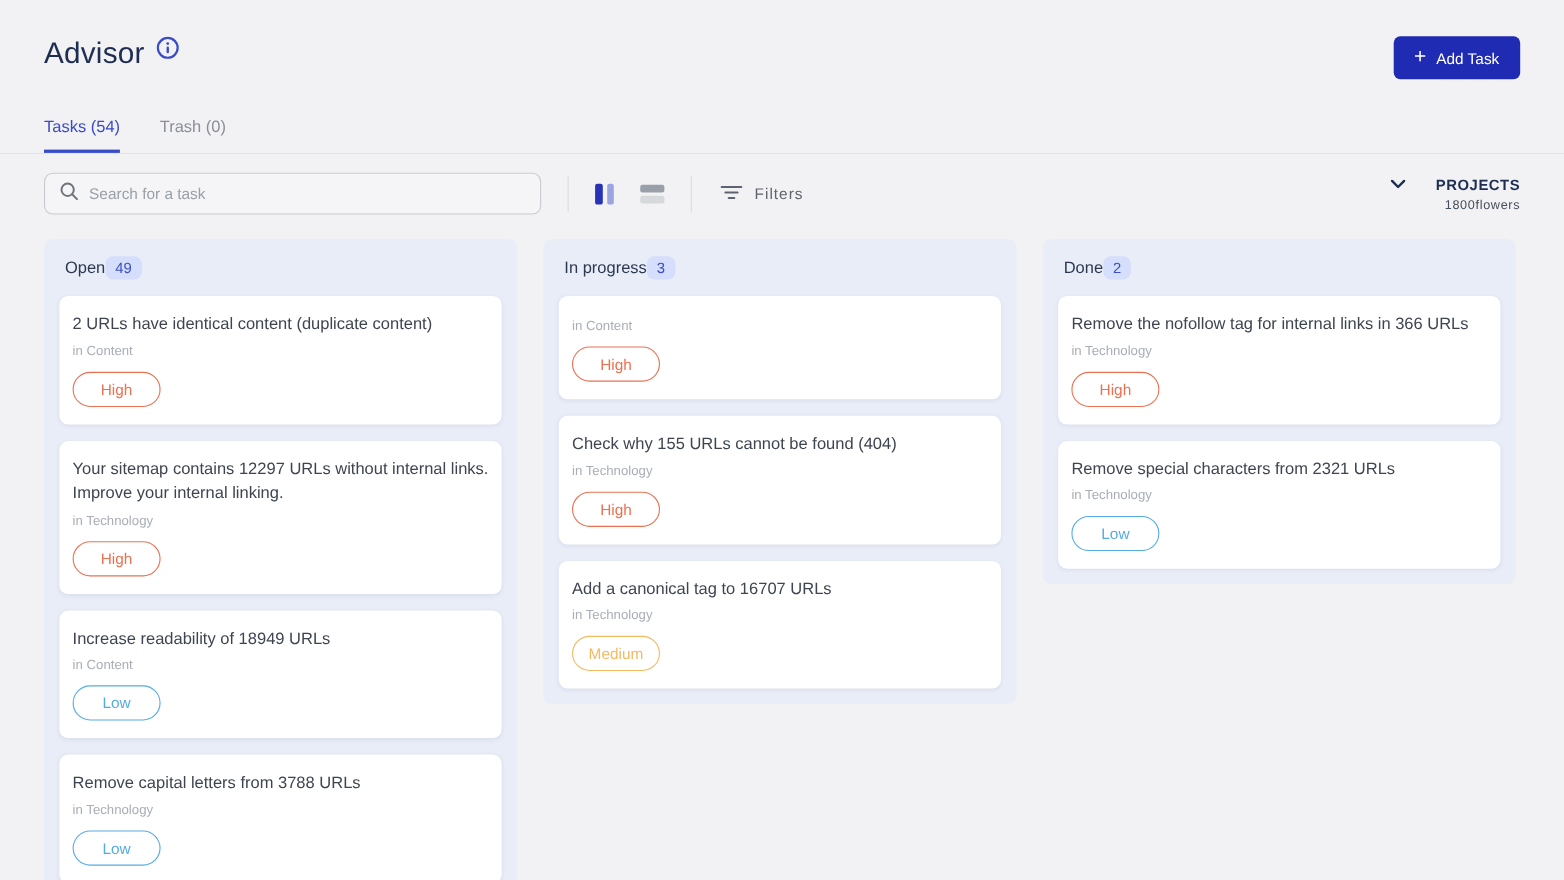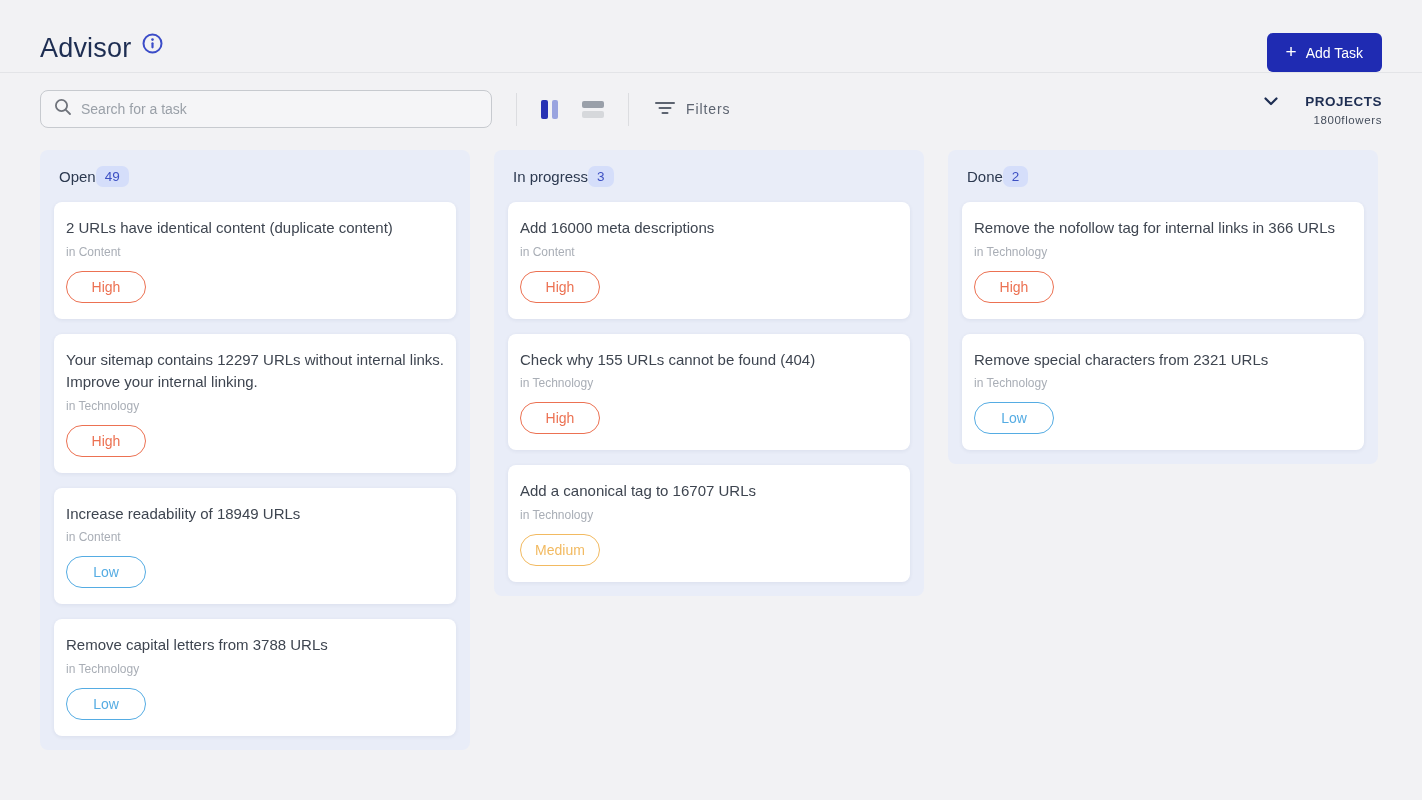--- a/index.html
+++ b/index.html
@@ -98,20 +98,24 @@
           <circle cx="10.5" cy="10.5" r="9" stroke="#3b4cc8" stroke-width="2"></circle>
           <circle cx="10.5" cy="6.6" r="1.3" fill="#3b4cc8"></circle>
           <rect x="9.4" y="9.2" width="2.2" height="6.2" rx="1.1" fill="#3b4cc8"></rect>
         </svg>
       </span>
       <button class="add-task-btn">
         <span class="plus">+</span>
         <span>Add Task</span>
       </button>
     </div>
+    <nav class="tabs">
+      <div class="tab active">Tasks (54)</div>
+      <div class="tab">Trash (0)</div>
+    </nav>
   </div>
   <div class="header-line"></div>
 
   <div class="toolbar">
     <div class="search-box">
       <span>
         <svg width="18" height="18" viewBox="0 0 18 18" fill="none">
           <circle cx="7.5" cy="7.5" r="5.6" stroke="#6f737b" stroke-width="1.8"></circle>
           <line x1="11.8" y1="11.8" x2="16" y2="16" stroke="#6f737b" stroke-width="1.8" stroke-linecap="round"></line>
         </svg>
@@ -191,21 +195,20 @@
 </div>
   </section>
 
   <section class="column">
     <div class="col-header">
       <span class="col-title">In progress</span>
       <span class="col-badge">3</span>
     </div>
     <div class="cards">
   <article class="card">
-    <div class="card-title">Add 16000 meta descriptions</div>
     <div class="card-cat">in Content</div>
     <span class="pill pill-high">High</span>
   </article>
 
   <article class="card">
     <div class="card-title">Check why 155 URLs cannot be found (404)</div>
     <div class="card-cat">in Technology</div>
     <span class="pill pill-high">High</span>
   </article>
 

